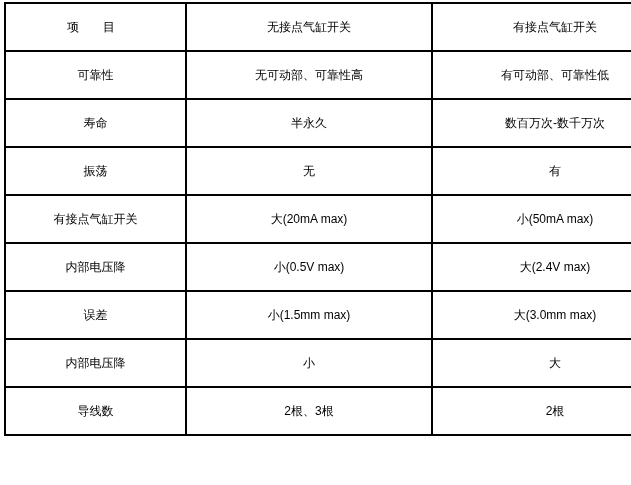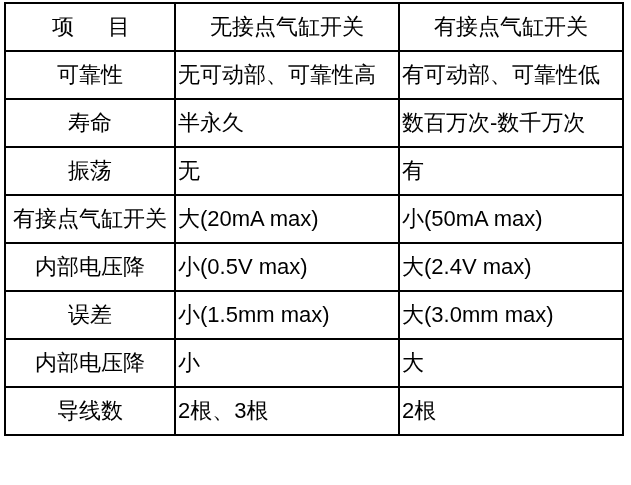--- a/index.html
+++ b/index.html
@@ -22,35 +22,35 @@
   }
   table.comparison {
     border-collapse: collapse;
     width: 619px;
     margin: 2px 0 0 4px;
     table-layout: fixed;
   }
   table.comparison td {
     border: 2px solid #000000;
     height: 46px;
-    padding: 0 2px;
-    font-size: 22px;
+    padding: 0 13px;
+    font-size: 12px;
     line-height: 1.2;
     vertical-align: middle;
     white-space: nowrap;
     overflow: hidden;
   }
   td.col-label {
     width: 156px;
     text-align: center;
     padding-left: 10px;
   }
   td.col-value {
     width: 218px;
-    text-align: left;
+    text-align: center;
   }
   tr.header-row td {
     text-align: center;
   }
   tr.header-row td.col-label {
     text-align: center;
     letter-spacing: 6px;
     padding-left: 10px;
   }
 </style>

